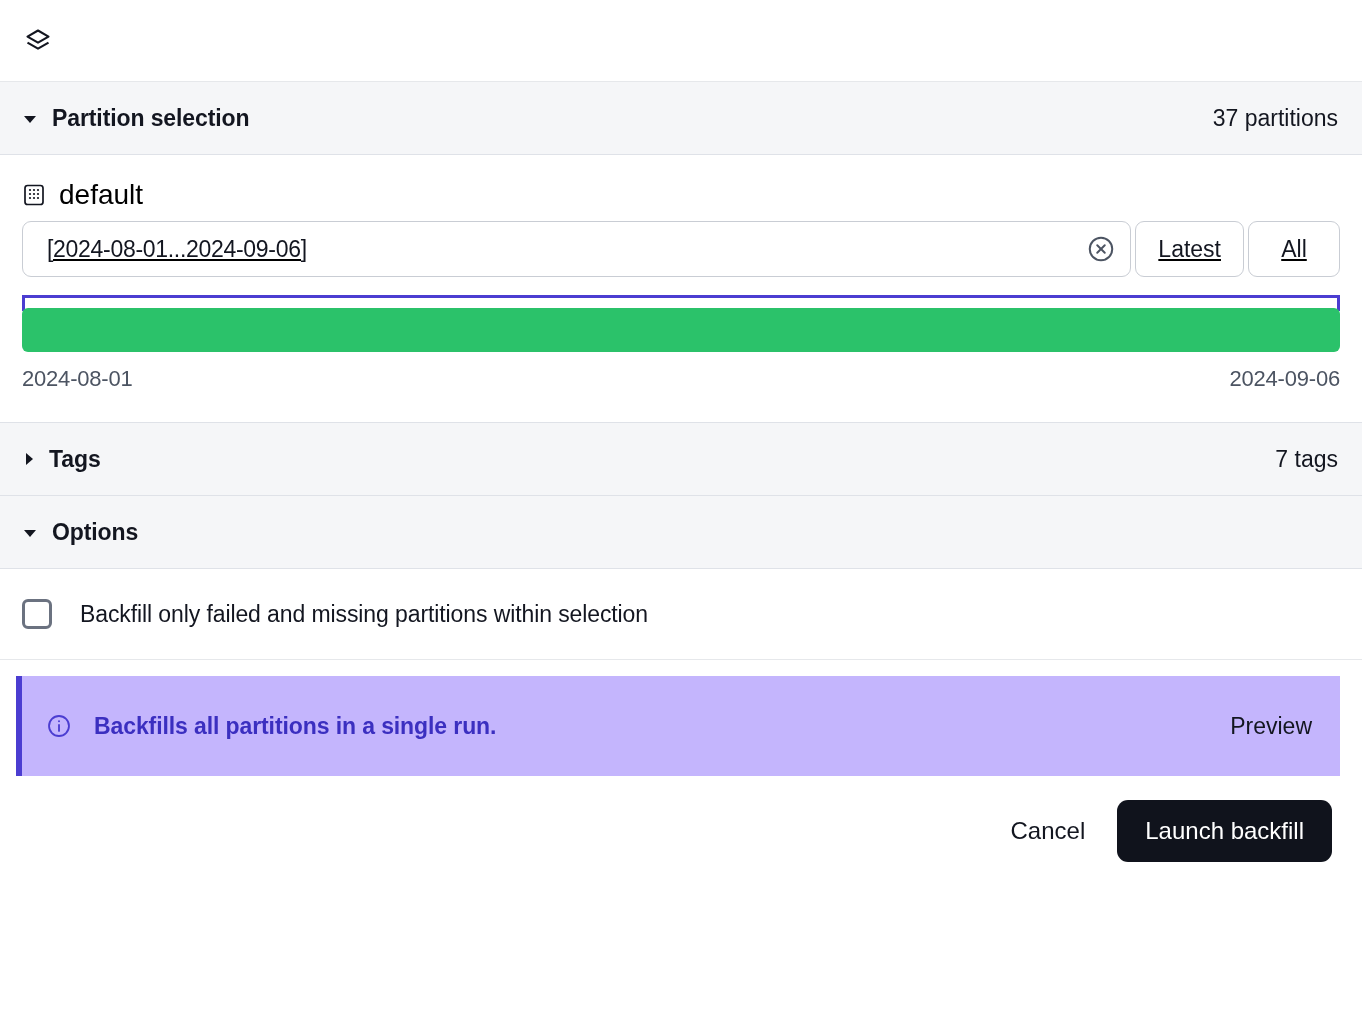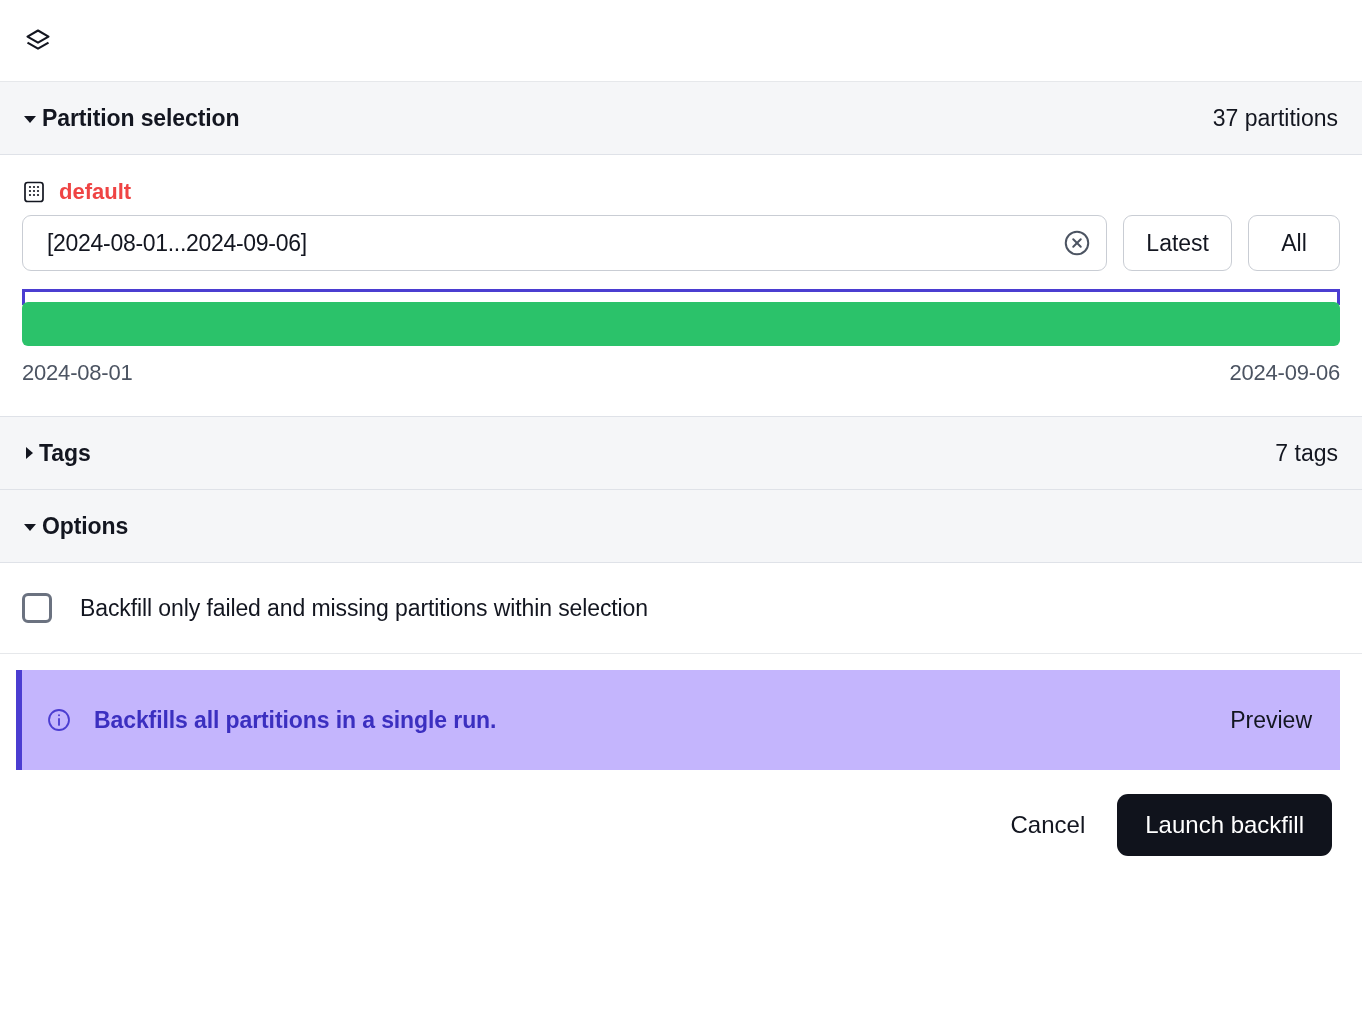--- a/index.html
+++ b/index.html
@@ -49,21 +49,21 @@
     border-bottom: 1px solid #dfe2e8;
     display: flex;
     align-items: center;
     justify-content: space-between;
     padding: 0 24px;
     cursor: pointer;
   }
   .section-left {
     display: flex;
     align-items: center;
-    gap: 6px;
+    gap: 16px;
   }
   .caret {
     width: 0; height: 0;
     flex: none;
   }
   .caret.down {
     border-left: 6px solid transparent;
     border-right: 6px solid transparent;
     border-top: 7px solid #131620;
     margin-top: 2px;
@@ -93,36 +93,37 @@
     border-bottom: 1px solid #dfe2e8;
   }
   .partition-name-row {
     display: flex;
     align-items: center;
     gap: 13px;
     margin-bottom: 10px;
   }
   .grid-icon { width: 24px; height: 24px; flex: none; }
   .partition-name {
-    font-size: 22px;
-    font-weight: 700;
-    color: #ef4444;
+    font-size: 28px;
+    font-weight: 400;
+    color: #000000;
   }
   .partition-desc {
     font-size: 22px;
     color: #131620;
     font-weight: 400;
     margin-bottom: 16px;
     letter-spacing: -0.1px;
   }
 
   .input-row {
     display: flex;
     align-items: center;
-    gap: 16px;
+    gap: 4px;
+    text-decoration: underline;
   }
   .range-input {
     flex: 1;
     height: 56px;
     border: 1px solid #c9cdd4;
     border-radius: 9px;
     background: #ffffff;
     display: flex;
     align-items: center;
     padding: 0 14px 0 24px;

